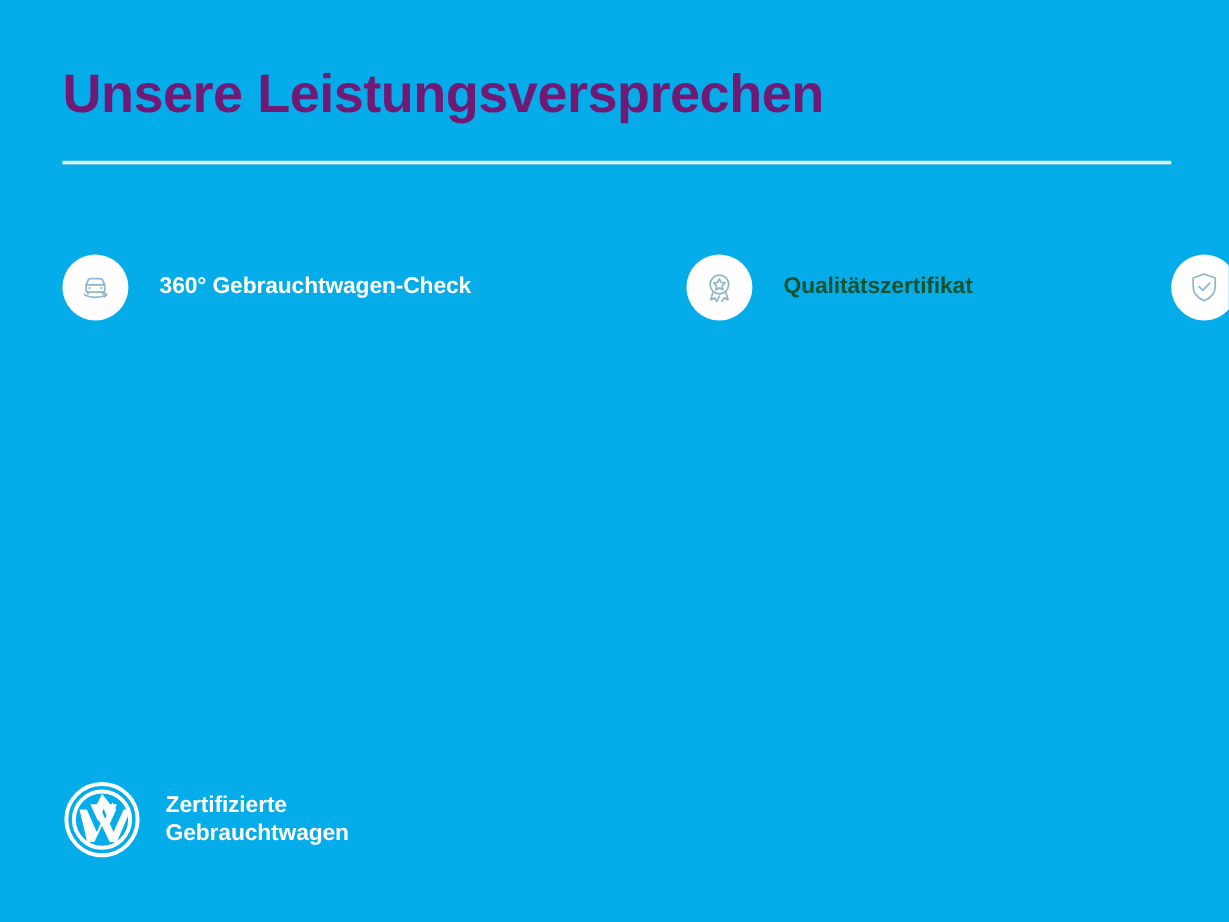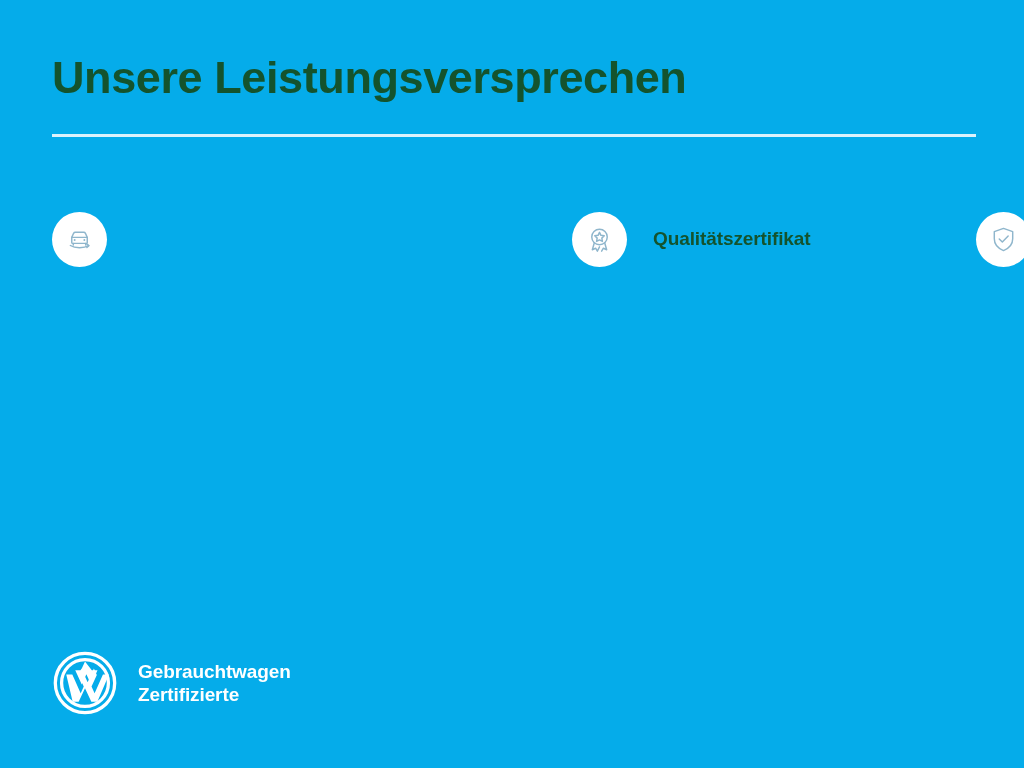--- a/index.html
+++ b/index.html
@@ -129,38 +129,39 @@
     white-space: nowrap;
     letter-spacing: -0.1px;
   }
 </style>
 </head>
 <body style="background: rgb(5, 172, 234);">
 
 <div class="page" style="background: rgb(5, 172, 234);">
 
   <div class="header">
-    <h1 class="page-title" style="color: #14532d;">Unsere Leistungsversprechen</h1>
+    <h1 class="page-title" style="color: #701a75;">Unsere Leistungsversprechen</h1>
     <div class="title-rule" style="background: rgb(232, 246, 253);"></div>
   </div>
 
   <div class="benefits">
 
     <div class="benefit">
       <span class="benefit-icon" style="background: rgb(255, 255, 255);">
         <svg viewBox="0 0 32 32">
           <path d="M8 19v-5.2l1.9-4.2a2 2 0 0 1 1.8-1.1h8.6a2 2 0 0 1 1.8 1.1L24 13.8V19a1 1 0 0 1-1 1H9a1 1 0 0 1-1-1z" style="stroke: rgb(143, 182, 204);"></path>
           <path d="M8 13.8h16" style="stroke: rgb(143, 182, 204);"></path>
           <circle class="fillx" cx="11" cy="16.6" r="1" style="fill: rgb(143, 182, 204);"></circle>
           <circle class="fillx" cx="21" cy="16.6" r="1" style="fill: rgb(143, 182, 204);"></circle>
           <path d="M9.6 20v1.6M22.4 20v1.6" style="stroke: rgb(143, 182, 204);"></path>
           <path d="M6.6 22.2c2.4 1.6 6 2.3 9.4 2.3s7-0.7 9.4-2.3" style="stroke: rgb(143, 182, 204);"></path>
           <path d="M23.4 20.6l2.3 1.7-2.1 1.9" style="stroke: rgb(143, 182, 204);"></path>
         </svg>
       </span>
+      <span class="benefit-label" style="color: rgb(255, 255, 255);">360° Gebrauchtwagen-Check</span>
     </div>
 
     <div class="benefit">
       <span class="benefit-icon" style="background: rgb(255, 255, 255);">
         <svg viewBox="0 0 32 32">
           <circle cx="16" cy="13.5" r="8" style="stroke: rgb(143, 182, 204);"></circle>
           <path d="M16 8.6l1.5 3.1 3.4.5-2.5 2.4.6 3.4-3-1.6-3 1.6.6-3.4-2.5-2.4 3.4-.5z" style="stroke: rgb(143, 182, 204);"></path>
           <path d="M10.6 19.6l-2 7 3.4-1.6 1.8 3 2.2-4.4M21.4 19.6l2 7-3.4-1.6-1.8 3" style="stroke: rgb(143, 182, 204);"></path>
         </svg>
       </span>
@@ -182,18 +183,18 @@
   <div class="brand">
     <span class="vw-logo">
       <svg viewBox="0 0 100 100">
         <circle cx="50" cy="50" r="45" fill="none" stroke="#ffffff" stroke-width="5"></circle>
         <circle cx="50" cy="50" r="35.5" fill="none" stroke="#ffffff" stroke-width="5"></circle>
         <path fill="#ffffff" d="M50 17.5l-6.1 13.1h-8.7l9.9 21.6 7-15.6 7 15.6 9.9-21.6h-8.7L50 17.5z"></path>
         <path fill="#ffffff" d="M21.6 37.2h9.2l12.6 28.4h.1l4.6-10.3-8-17.6 4.4-9.6 9.5 20.8 9.5-20.8 4.4 9.6-8 17.6 4.6 10.3h.1l12.6-28.4h9.2L68.7 78.4h-9.1L50 57.9l-9.6 20.5h-9.1L21.6 37.2z"></path>
       </svg>
     </span>
     <span class="brand-text">
+      <span class="brand-line" style="color: rgb(255, 255, 255);">Zertifizierte</span>
       <span class="brand-line" style="color: rgb(255, 255, 255);">Gebrauchtwagen</span>
-      <span class="brand-line" style="color: rgb(255, 255, 255);">Zertifizierte</span>
     </span>
   </div>
 
 </div>
 
 </body></html>

